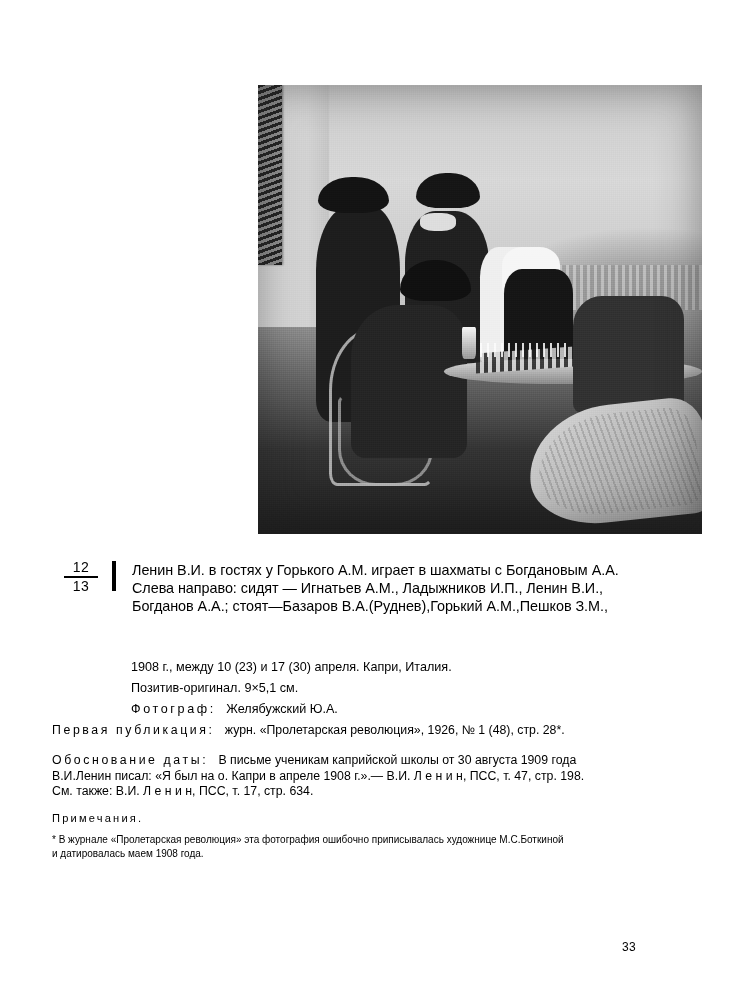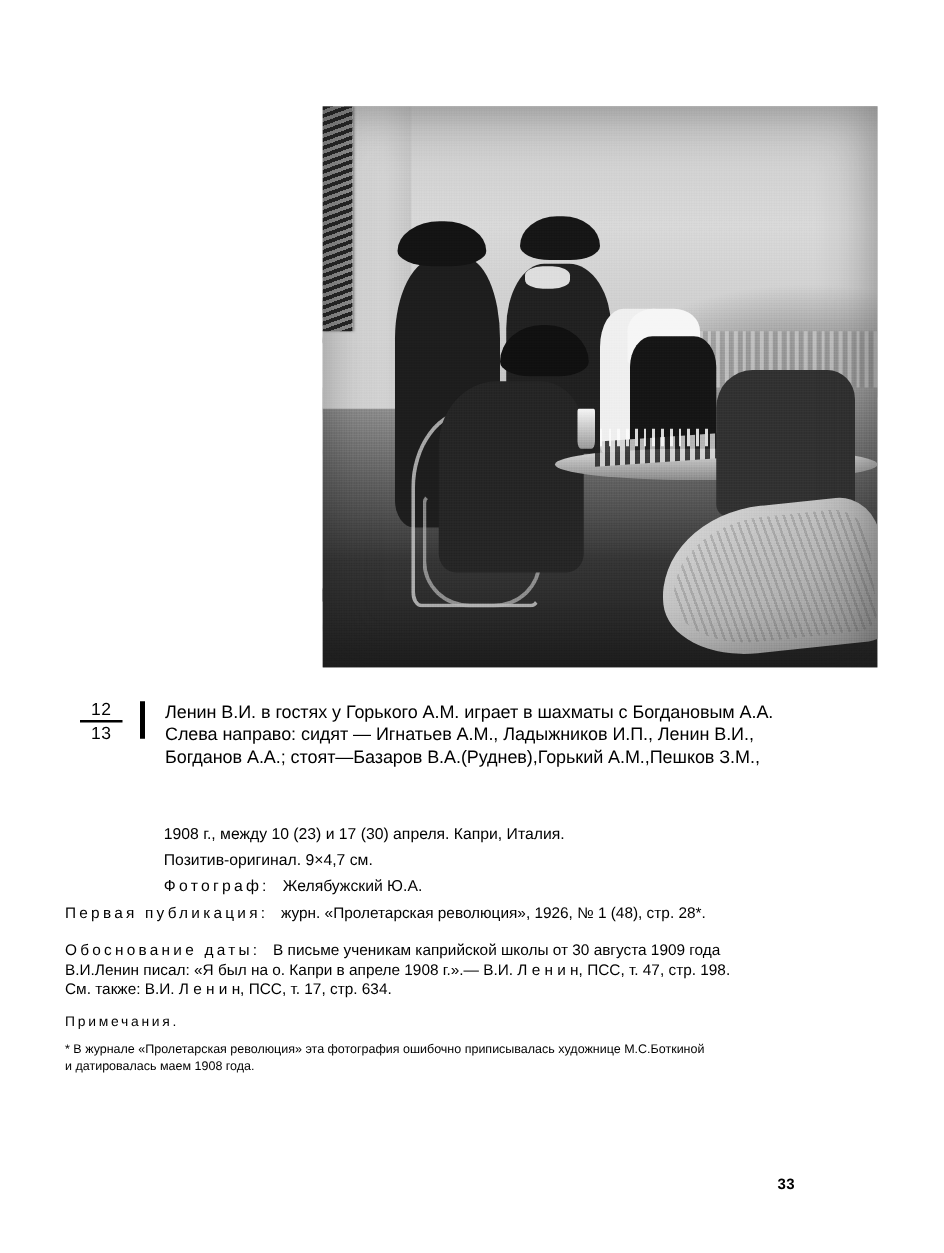--- a/index.html
+++ b/index.html
@@ -232,21 +232,21 @@
   }
   .notes .ln { display:block; white-space: nowrap; }
   .notes .nhead { letter-spacing: 2.2px; margin-bottom: 8px; display:block; }
   .notes .fn { font-size: 10px; line-height: 13.6px; }
 
   .pagenum {
     position: absolute;
     left: 622px;
     top: 940px;
     font-size: 12px;
-    font-weight: bold;
+    font-weight: normal;
     letter-spacing: .3px;
     text-align: center;
   }
 </style>
 </head>
 <body>
 
 <div class="photo-block">
   <div class="photo-frame">
     <div class="ph-sky"></div>
@@ -311,21 +311,21 @@
 <div class="vbar"></div>
 
 <div class="caption">
   <span class="ln">Ленин В.И. в гостях у Горького А.М. играет в шахматы с Богдановым А.А.</span>
   <span class="ln">Слева направо:  сидят — Игнатьев  А.М.,  Ладыжников И.П.,  Ленин В.И.,</span>
   <span class="ln">Богданов А.А.; стоят—Базаров В.А.(Руднев),Горький А.М.,Пешков З.М.,</span>
 </div>
 
 <div class="meta">
   <span class="ln">1908 г., между 10 (23) и 17 (30) апреля. Капри,  Италия.</span>
-  <span class="ln">Позитив-оригинал.  9×4,7 см.</span>
+  <span class="ln">Позитив-оригинал.  9×5,1 см.</span>
   <span class="ln">
     <span class="sp">Фотограф:</span>
     &nbsp;&nbsp;<span>Желябужский Ю.А.</span>
   </span>
 </div>
 
 <div class="section" id="first-pub">
   <span class="ln">
     <span class="sp">Первая публикация:</span>
     &nbsp;&nbsp;<span>журн. «Пролетарская революция», 1926, № 1 (48), стр. 28*.</span>

